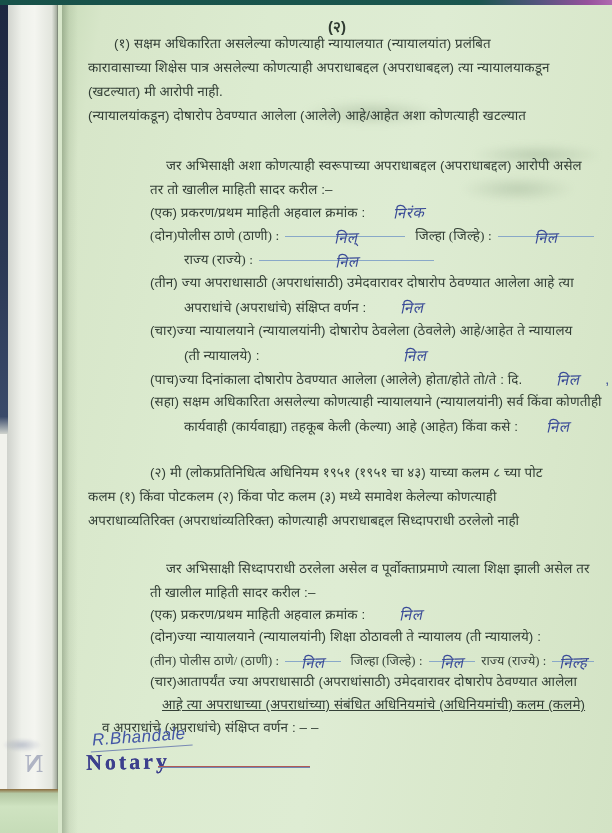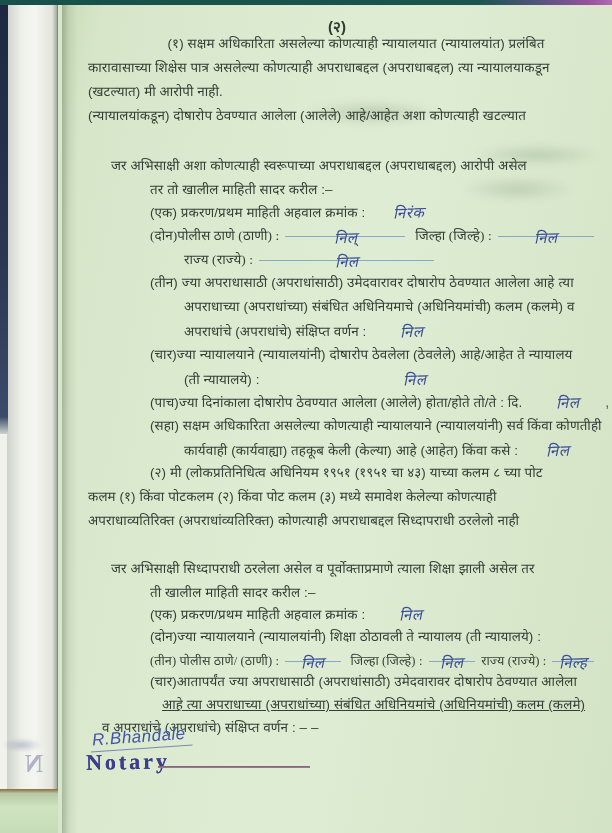--- a/index.html
+++ b/index.html
@@ -31,22 +31,22 @@
     background:linear-gradient(to right,rgba(85,105,75,.38),rgba(85,105,75,.10) 45%,transparent);}
   
   .pgnum{position:absolute;top:12px;left:0;width:550px;text-align:center;
     font-size:15px;font-weight:bold;color:#2f3a31;}
   .sec{position:absolute;left:0;right:0;}
   .ln{height:24px;line-height:24px;font-size:13.4px;color:#333f36;white-space:nowrap;
     letter-spacing:.1px;}
   .lh23 .ln{height:23.8px;line-height:23.8px;}
   .lh22 .ln{height:22.8px;line-height:22.8px;}
   .pl-body{padding-left:26px;}
-  .pl-ind{padding-left:38px;text-align:center;}
-  .pl-intro{padding-left:49px;}
+  .pl-ind{padding-left:52px;}
+  .pl-intro{padding-left:104px;}
   .pl-item{padding-left:88px;}
   .pl-cont{padding-left:122px;}
   .pl-cont2{padding-left:100px;text-decoration:underline;}
   .pl-last{padding-left:40px;}
   
   .hw{display:inline-block;font-size:15px;font-style:italic;font-weight:500;color:#3a4b97;
     transform:rotate(-2deg) translateY(1px);letter-spacing:.5px;}
   .fill{display:inline-block;position:relative;height:18px;text-align:center;vertical-align:baseline;}
   .fill::after{content:"";position:absolute;left:0;right:0;bottom:5px;border-bottom:1.7px solid #89a8c8;}
   .fill .hw{position:relative;z-index:1;transform:rotate(-2deg) translateY(3px);}
@@ -122,21 +122,20 @@
           <span class="hw">निल</span>
         </span>
       </div>
       <div class="ln pl-cont flexln">
         <span>राज्य (राज्ये) :</span>
         <span class="fill w175 gap6">
           <span class="hw">निल</span>
         </span>
       </div>
       <div class="ln pl-item">(तीन) ज्या अपराधासाठी (अपराधांसाठी) उमेदवारावर दोषारोप ठेवण्यात आलेला आहे त्या</div>
-      <div class="ln pl-cont">अपराधाच्या (अपराधांच्या) संबंधित अधिनियमाचे (अधिनियमांची) कलम (कलमे) व</div>
       <div class="ln pl-cont">
         <span>अपराधांचे (अपराधांचे) संक्षिप्त वर्णन    :</span>
         <span class="hw ml30">निल</span>
       </div>
       <div class="ln pl-item">(चार)ज्या न्यायालयाने (न्यायालयांनी) दोषारोप ठेवलेला (ठेवलेले) आहे/आहेत ते न्यायालय</div>
       <div class="ln pl-cont">
         <span>(ती न्यायालये)      :</span>
         <span class="hw ml140">निल</span>
       </div>
       <div class="ln pl-item">

